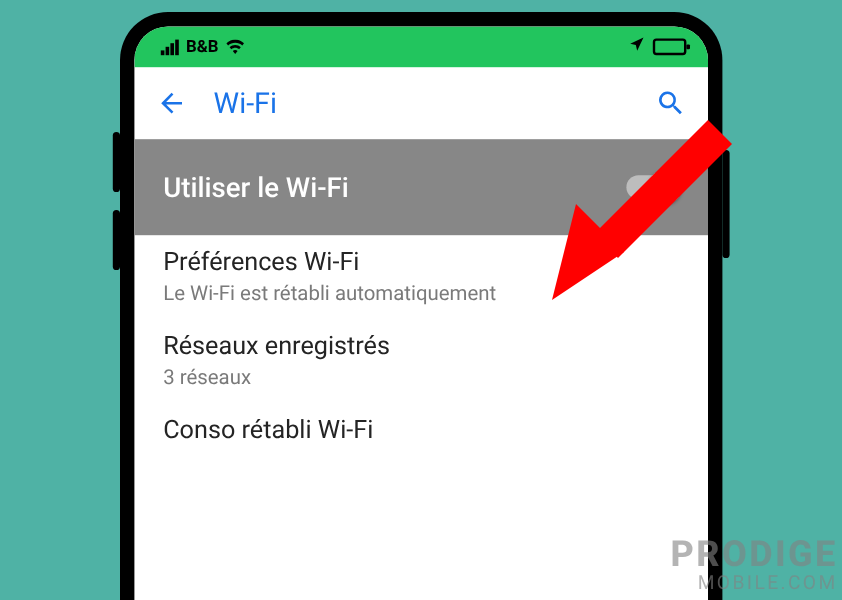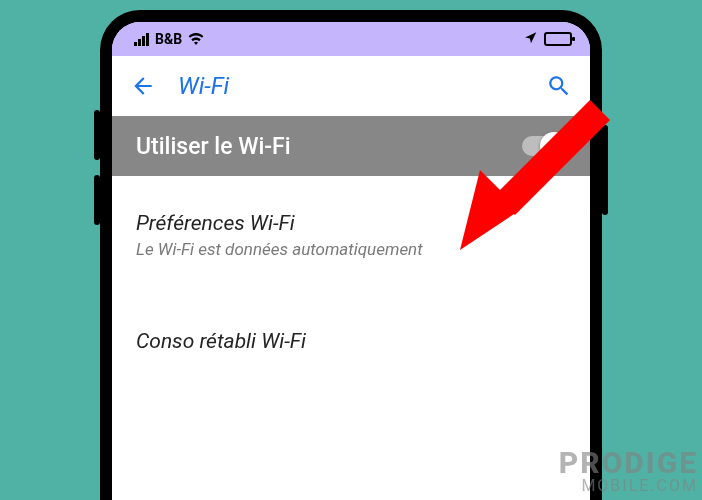--- a/index.html
+++ b/index.html
@@ -27,21 +27,21 @@
     position: absolute;
     background: #000;
     border-radius: 4px;
   }
   .btn-left-1 { left: -6px; top: 100px; width: 6px; height: 50px; }
   .btn-left-2 { left: -6px; top: 165px; width: 6px; height: 50px; }
   .btn-right { right: -6px; top: 115px; width: 6px; height: 90px; }
   
   .status-bar {
     height: 34px;
-    background: #c4b5fd;
+    background: #22c55e;
     display: flex;
     align-items: center;
     justify-content: space-between;
     padding: 0 18px 0 22px;
     font-size: 14px;
     font-weight: 700;
     color: #000;
     gap: 32px;
   }
   .status-left { display: flex; align-items: center; gap: 6px; }
@@ -64,46 +64,45 @@
     display: flex;
     align-items: center;
     padding: 0 18px;
     gap: 22px;
   }
   .app-bar .title {
     flex: 1;
     font-size: 24px;
     color: #1a73e8;
     font-weight: 400;
-    font-style: italic;
   }
   .icon-btn svg { display:block; }
   
   .toggle-row {
     background: #878787;
-    height: 60px;
+    height: 80px;
     display: flex;
     align-items: center;
     padding: 0 24px;
     justify-content: space-between;
   }
   .toggle-row .label {
     color: #fff;
     font-size: 23px;
     font-weight: 500;
   }
   .switch {
     width: 44px; height: 20px; background: rgba(255,255,255,.45); border-radius: 20px; position: relative;
   }
   .switch .knob {
     position: absolute; right: -2px; top: -4px; width: 28px; height: 28px; border-radius: 50%; background: #fff; box-shadow: 0 1px 3px rgba(0,0,0,.4);
   }
   
   .list { padding: 0px 0 0 0; }
-  .list-item { padding: 35px 24px; font-style: italic; }
+  .list-item { padding: 11px 24px; }
   .list-item .primary { font-size: 21px; color: #242424; margin-bottom: 4px; }
   .list-item .secondary { font-size: 17px; color: #7a7a7a; }
   
   .arrow {
     position: absolute;
     left: 440px;
     top: 100px;
     pointer-events: none;
   }
   
@@ -171,21 +170,25 @@
     <div class="toggle-row">
       <span class="label">Utiliser le Wi-Fi</span>
       <span class="switch">
           <span class="knob"></span>
         </span>
     </div>
 
     <div class="list">
       <div class="list-item">
         <div class="primary">Préférences Wi-Fi</div>
-        <div class="secondary">Le Wi-Fi est données automatiquement</div>
+        <div class="secondary">Le Wi-Fi est rétabli automatiquement</div>
+      </div>
+      <div class="list-item">
+        <div class="primary">Réseaux enregistrés</div>
+        <div class="secondary">3 réseaux</div>
       </div>
       <div class="list-item">
         <div class="primary">Conso rétabli Wi-Fi</div>
       </div>
     </div>
 
   </div>
 </div>
 
 <div class="arrow">

